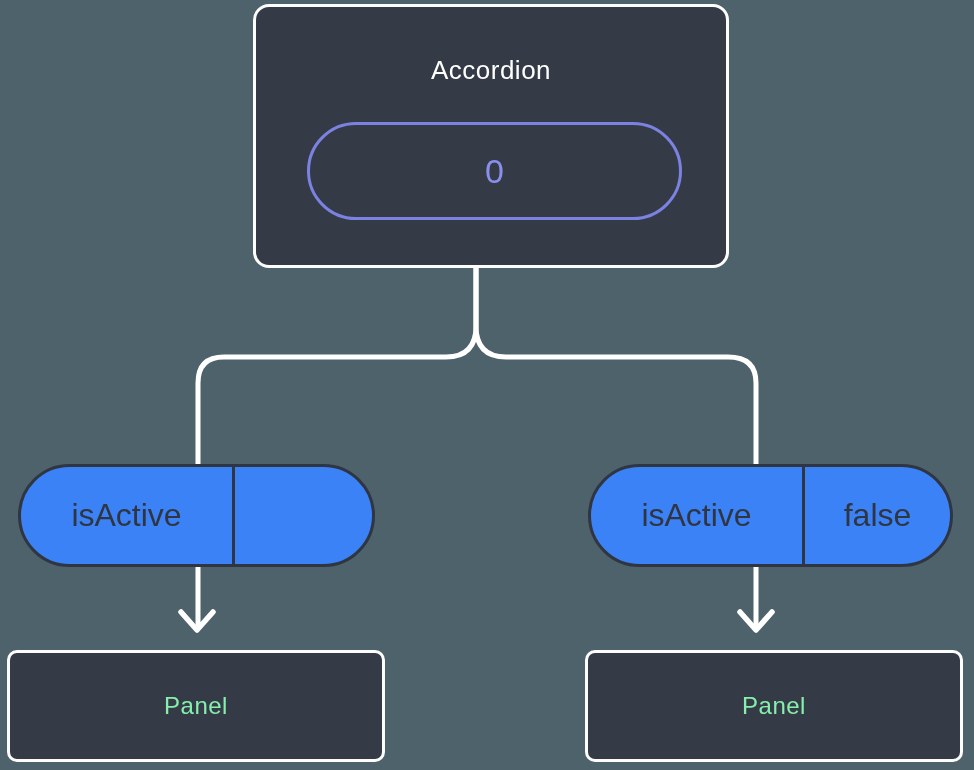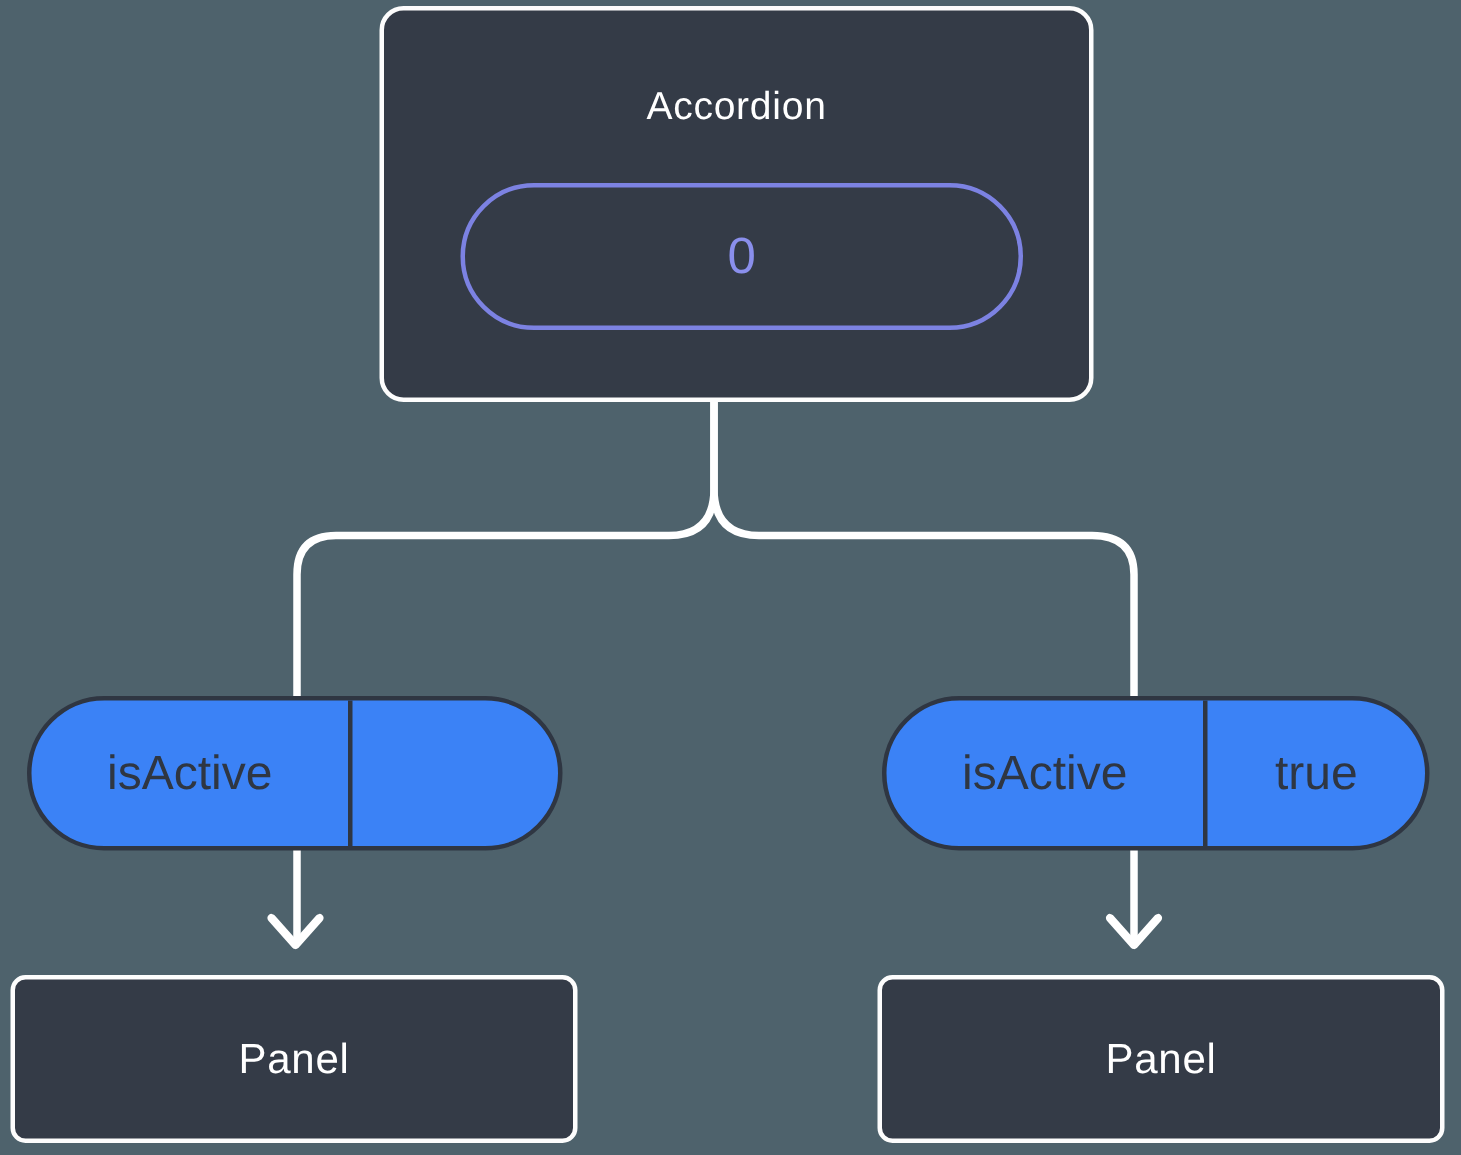--- a/index.html
+++ b/index.html
@@ -46,21 +46,21 @@
     width:211px; display:flex; align-items:center; justify-content:center;
     border-right:3px solid #2F3642; height:100%;
   }
   .prop-pill .seg-value {
     flex:1; display:flex; align-items:center; justify-content:center; height:100%;
   }
 
   .panel-node {
     top:650px; width:378px; height:112px; border-radius:10px;
     display:flex; align-items:center; justify-content:center;
-    color:#ffffff; font-size:28px; font-weight:500; letter-spacing:0.5px;
+    color:#86efac; font-size:24px; font-weight:500; letter-spacing:0.5px;
   }
   .panel-node.left  { left:7px; }
   .panel-node.right { left:585px; }
 </style>
 </head>
 <body>
 
 <div class="canvas">
 
   <svg class="connectors" width="974" height="770" viewBox="0 0 974 770">
@@ -76,21 +76,21 @@
       <div class="seg-value">0</div>
     </div>
   </div>
 
   <div class="prop-pill left">
     <div class="seg-name">isActive</div>
   </div>
 
   <div class="prop-pill right">
     <div class="seg-name">isActive</div>
-    <div class="seg-value">true</div>
+    <div class="seg-value">false</div>
   </div>
 
   <div class="node panel-node left">
     <span>Panel</span>
   </div>
 
   <div class="node panel-node right">
     <span>Panel</span>
   </div>
 

